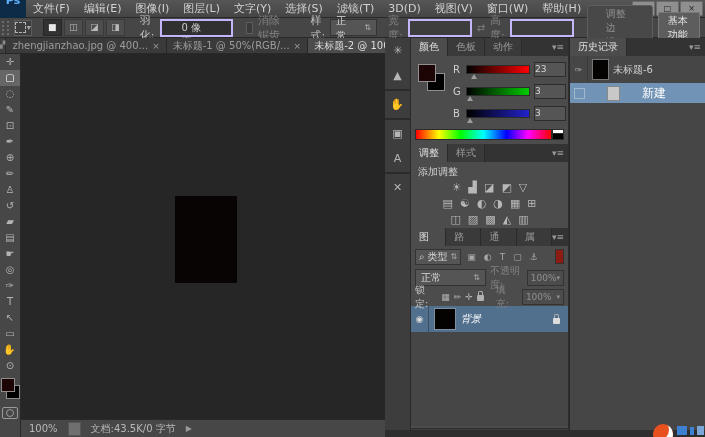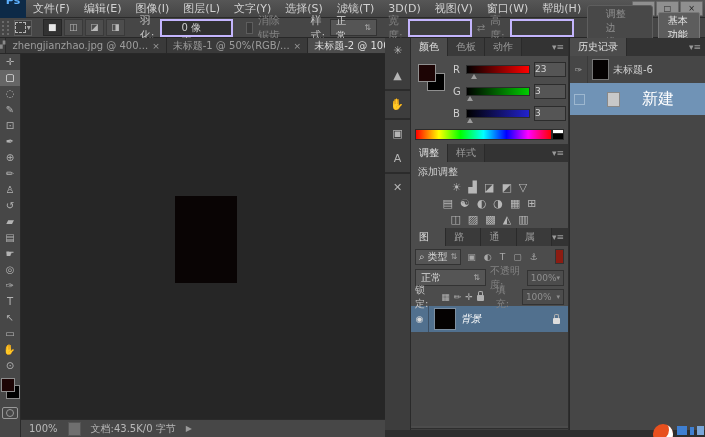--- a/index.html
+++ b/index.html
@@ -118,21 +118,21 @@
   .lname{font-style:italic;font-size:10px;flex:1}
   .layer-lock{margin-right:8px}
   .lfooter{position:absolute;left:0;right:0;bottom:0;height:16px;background:#3e3e3e;
            border-top:1px solid #2e2e2e;display:flex;align-items:center;justify-content:flex-end;
            gap:7px;padding-right:8px;color:#9a9a9a;font-size:9px}
   
   .hrow{display:flex;align-items:center;height:27px;gap:5px;font-size:10px;color:#d0d0d0}
   .hsrc{width:17px;height:100%;border-right:1px solid #3a3a3a;display:flex;align-items:center;
         justify-content:center;color:#a9a9a9;font-size:9px}
   .hthumb{width:15px;height:19px;background:#050202;outline:1px solid #777}
-  .hrow2{display:flex;align-items:center;height:32px;gap:22px;font-size:16px;background:#7093b6;color:#fff}
+  .hrow2{display:flex;align-items:center;height:20px;gap:22px;font-size:12px;background:#7093b6;color:#fff}
   .hchk{width:9px;height:9px;border:1px solid #9db7cf;margin-left:4px}
   .hdoc{width:11px;height:13px;background:#c8c8c8;border:1px solid #888;font-size:0}
   
   .brstrip{position:absolute;left:0;right:0;bottom:0;height:7px;background:#2e2e2e}
   .watermark{position:absolute;right:0;bottom:0;width:60px;height:17px;overflow:hidden}
   .wm-orange{position:absolute;left:8px;top:4px;width:20px;height:20px;border-radius:50%;
              background:#e8501e;box-shadow:inset -4px -4px 0 #fff}
   .wm-blue1{position:absolute;left:32px;top:6px;width:10px;height:9px;background:#3f7fd1}
   .wm-blue2{position:absolute;left:45px;top:7px;width:4px;height:8px;background:#3f7fd1}
   .wm-blue3{position:absolute;left:52px;top:6px;width:7px;height:9px;background:#7aa6d8}

